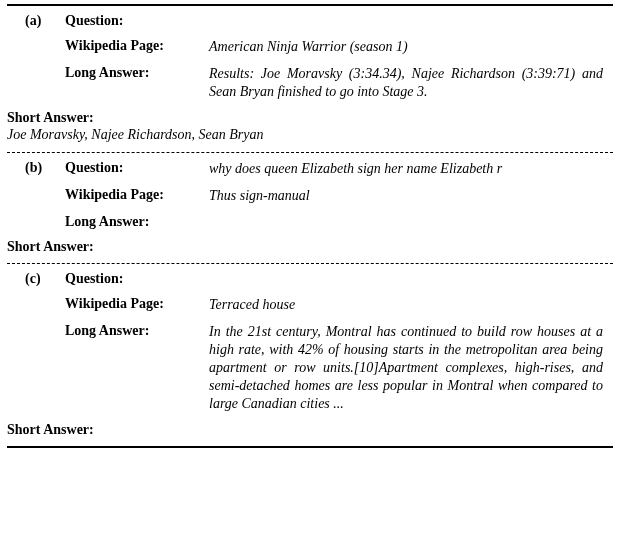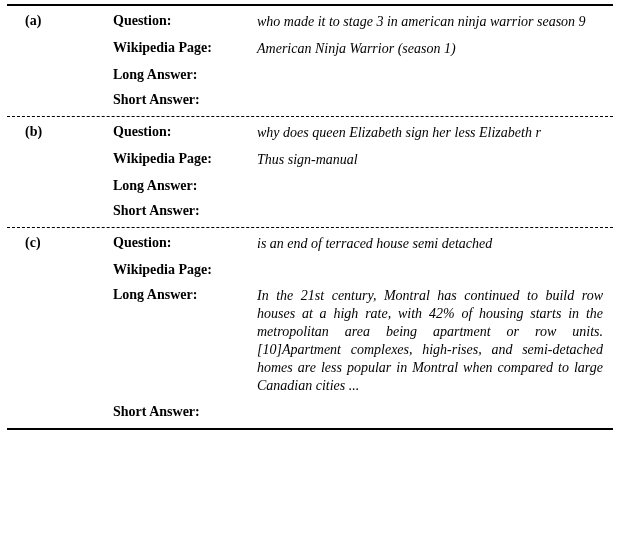--- a/index.html
+++ b/index.html
@@ -26,99 +26,100 @@
   .section + .section {
     border-top: 1.3px dashed #000;
   }
   .frow {
     display: flex;
     align-items: flex-start;
     margin: 0 0 9px 0;
   }
   .frow:last-child {
     margin-bottom: 0;
+    flex-direction: column;
   }
   .col-label {
     width: 40px;
     padding-left: 18px;
     font-weight: bold;
     flex: 0 0 auto;
   }
   .col-field {
     width: 144px;
     font-weight: bold;
     flex: 0 0 auto;
-    margin-left: 48px;
   }
   .col-value {
     flex: 1 1 auto;
     font-style: italic;
     padding-right: 10px;
     line-height: 18px;
   }
   .col-value.justify {
     text-align: justify;
   }
 </style>
 </head>
 <body>
 
 <div class="paper-table">
 
   <div class="section">
     <div class="frow">
       <div class="col-label">(a)</div>
       <div class="col-field">Question:</div>
-      <div class="col-value justify">who made it to stage 3 in american ninja warrior season 9</div>
     </div>
     <div class="frow">
       <div class="col-label"></div>
       <div class="col-field">Wikipedia Page:</div>
       <div class="col-value">American Ninja Warrior (season 1)</div>
     </div>
     <div class="frow">
       <div class="col-label"></div>
       <div class="col-field">Long Answer:</div>
+      <div class="col-value justify">Results: Joe Moravsky (3:34.34), Najee Richardson (3:39:71) and Sean Bryan finished to go into Stage 3.</div>
     </div>
     <div class="frow">
       <div class="col-label"></div>
       <div class="col-field">Short Answer:</div>
+      <div class="col-value">Joe Moravsky, Najee Richardson, Sean Bryan</div>
     </div>
   </div>
 
   <div class="section">
     <div class="frow">
       <div class="col-label">(b)</div>
       <div class="col-field">Question:</div>
-      <div class="col-value justify">why does queen Elizabeth sign her less Elizabeth r</div>
+      <div class="col-value justify">why does queen Elizabeth sign her name Elizabeth r</div>
     </div>
     <div class="frow">
       <div class="col-label"></div>
       <div class="col-field">Wikipedia Page:</div>
       <div class="col-value">Thus sign-manual</div>
     </div>
     <div class="frow">
       <div class="col-label"></div>
       <div class="col-field">Long Answer:</div>
     </div>
     <div class="frow">
       <div class="col-label"></div>
       <div class="col-field">Short Answer:</div>
     </div>
   </div>
 
   <div class="section">
     <div class="frow">
       <div class="col-label">(c)</div>
       <div class="col-field">Question:</div>
-      <div class="col-value justify">is an end of terraced house semi detached</div>
     </div>
     <div class="frow">
       <div class="col-label"></div>
       <div class="col-field">Wikipedia Page:</div>
+      <div class="col-value">Terraced house</div>
     </div>
     <div class="frow">
       <div class="col-label"></div>
       <div class="col-field">Long Answer:</div>
       <div class="col-value justify">In the 21st century, Montral has continued to build row houses at a high rate, with 42% of housing starts in the metropolitan area being apartment or row units.[10]Apartment complexes, high-rises, and semi-detached homes are less popular in Montral when compared to large Canadian cities ...</div>
     </div>
     <div class="frow">
       <div class="col-label"></div>
       <div class="col-field">Short Answer:</div>
     </div>

